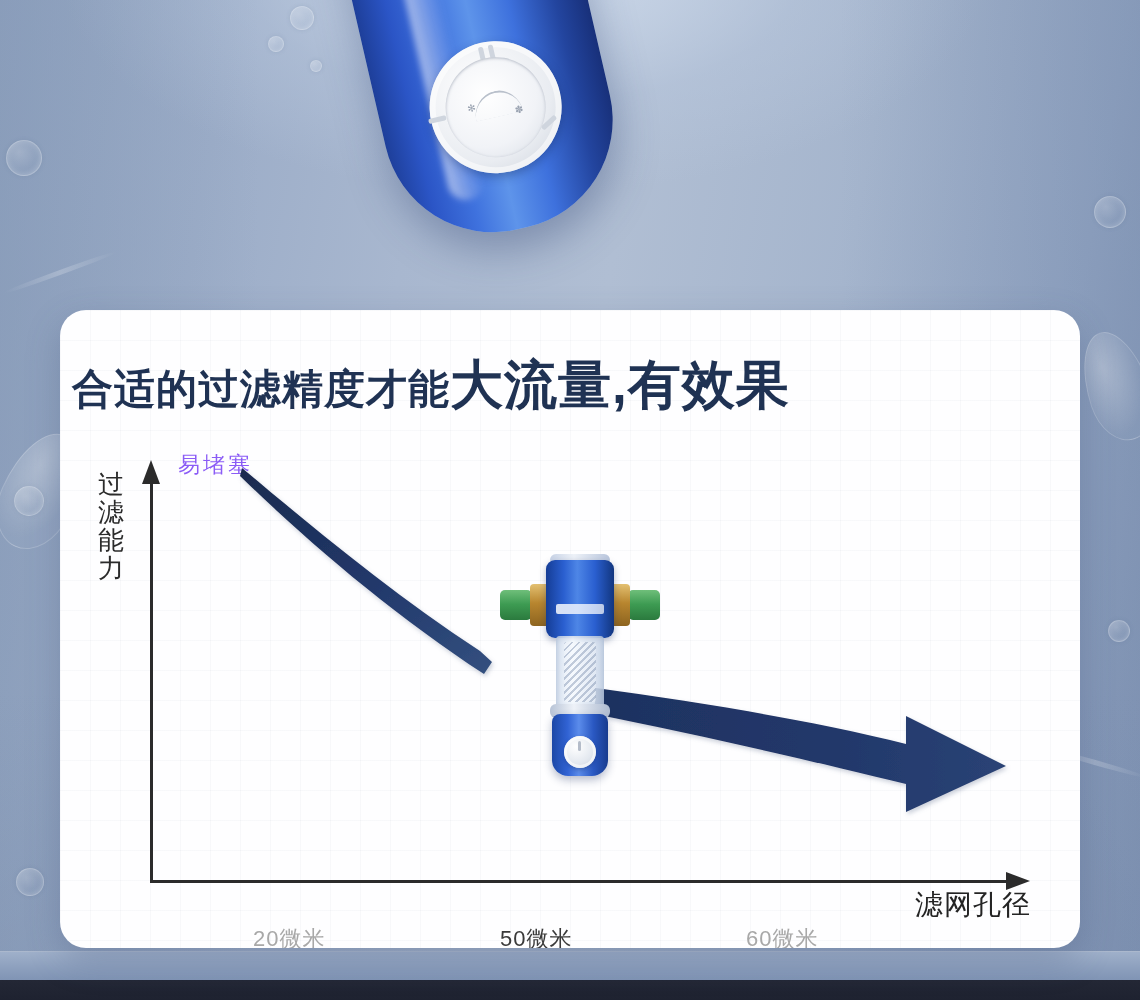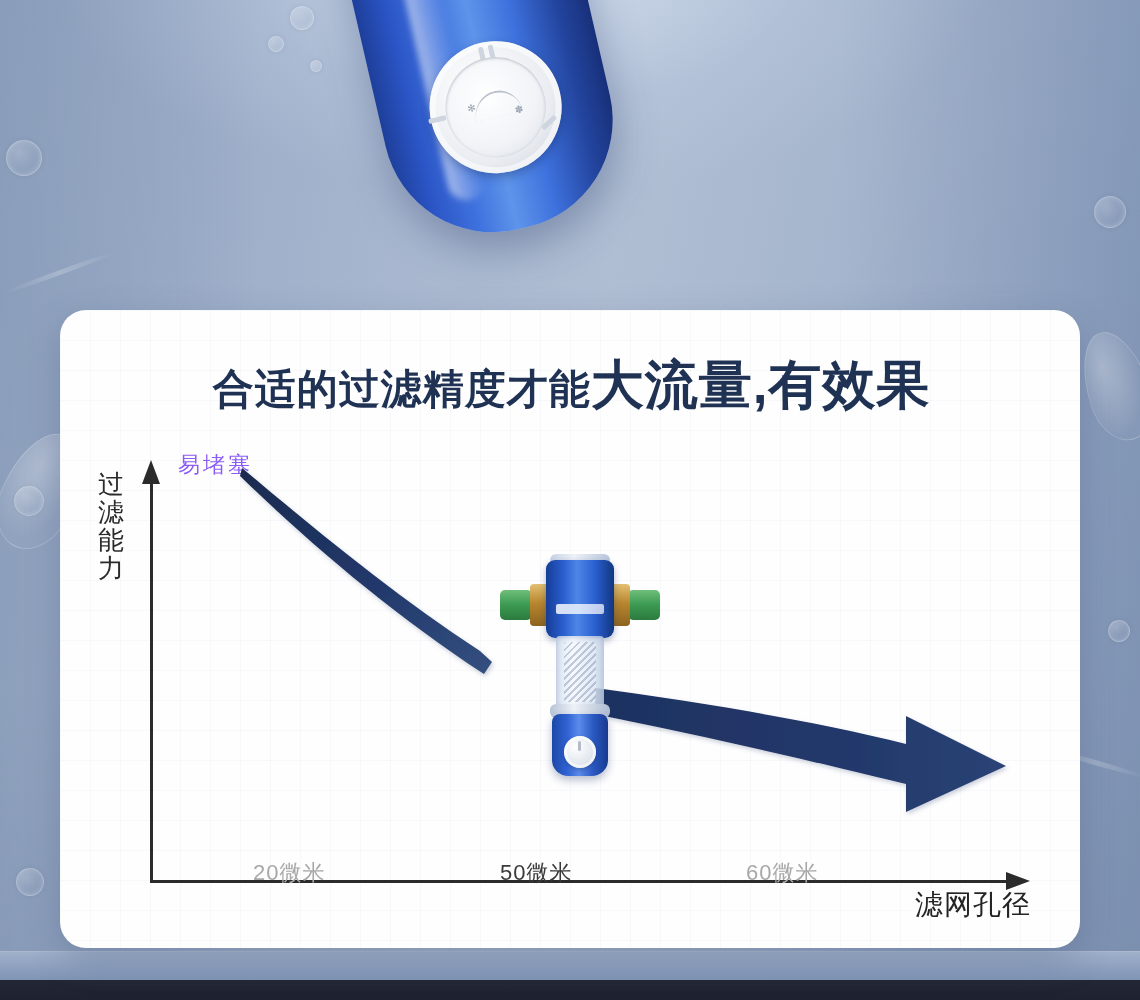--- a/index.html
+++ b/index.html
@@ -68,42 +68,42 @@
     background:#fefeff;border-radius:26px;
     box-shadow:0 12px 34px rgba(60,80,120,.28);
     overflow:hidden;}
   .card-grid{position:absolute;inset:0;
     background-image:
       linear-gradient(rgba(140,150,170,.055) 1px, transparent 1px),
       linear-gradient(90deg, rgba(140,150,170,.055) 1px, transparent 1px);
     background-size:30px 30px;}
 
   
-  #title{position:absolute;left:3px;right:0;top:48px;text-align:center;
+  #title{position:absolute;left:12px;right:0;top:48px;
     white-space:nowrap;color:#1f3253;font-weight:bold;letter-spacing:1px;}
   #title .t-small{font-size:41px;line-height:1;vertical-align:baseline;}
   #title .t-big{font-size:53px;line-height:1;vertical-align:baseline;}
 
   
   #chart{position:absolute;left:0;top:0;width:1020px;height:638px;}
   .axis-line{position:absolute;background:#2b2b2b;}
   #y-axis{left:90px;top:168px;width:3px;height:405px;}
   #x-axis{left:90px;top:570px;width:860px;height:3px;}
   .axis-head{position:absolute;width:0;height:0;}
   #y-head{left:82px;top:150px;border-left:9px solid transparent;border-right:9px solid transparent;border-bottom:24px solid #2b2b2b;}
   #x-head{left:946px;top:562px;border-top:9px solid transparent;border-bottom:9px solid transparent;border-left:24px solid #2b2b2b;}
 
   #y-label{position:absolute;left:36px;top:160px;width:30px;
     font-size:26px;color:#2b2b2b;line-height:1.08;text-align:center;letter-spacing:0;}
   #y-label span{display:block;}
 
   .anno{position:absolute;font-size:22px;color:#8b5cf6;letter-spacing:3px;white-space:nowrap;}
   #anno-clog{left:118px;top:140px;}
 
-  .x-tick{position:absolute;top:548px;font-size:22px;letter-spacing:1px;white-space:nowrap;}
+  .x-tick{position:absolute;top:614px;font-size:22px;letter-spacing:1px;white-space:nowrap;}
   .x-tick.muted{color:#a8a8a8;}
   .x-tick.strong{color:#3a3a3a;}
   #tick-20{left:193px;}
   #tick-50{left:440px;}
   #tick-60{left:686px;}
   #x-label{position:absolute;top:576px;left:855px;font-size:28px;color:#242424;white-space:nowrap;letter-spacing:1px;}
 
   
   #curves{position:absolute;left:0;top:0;width:1020px;height:638px;}
 

